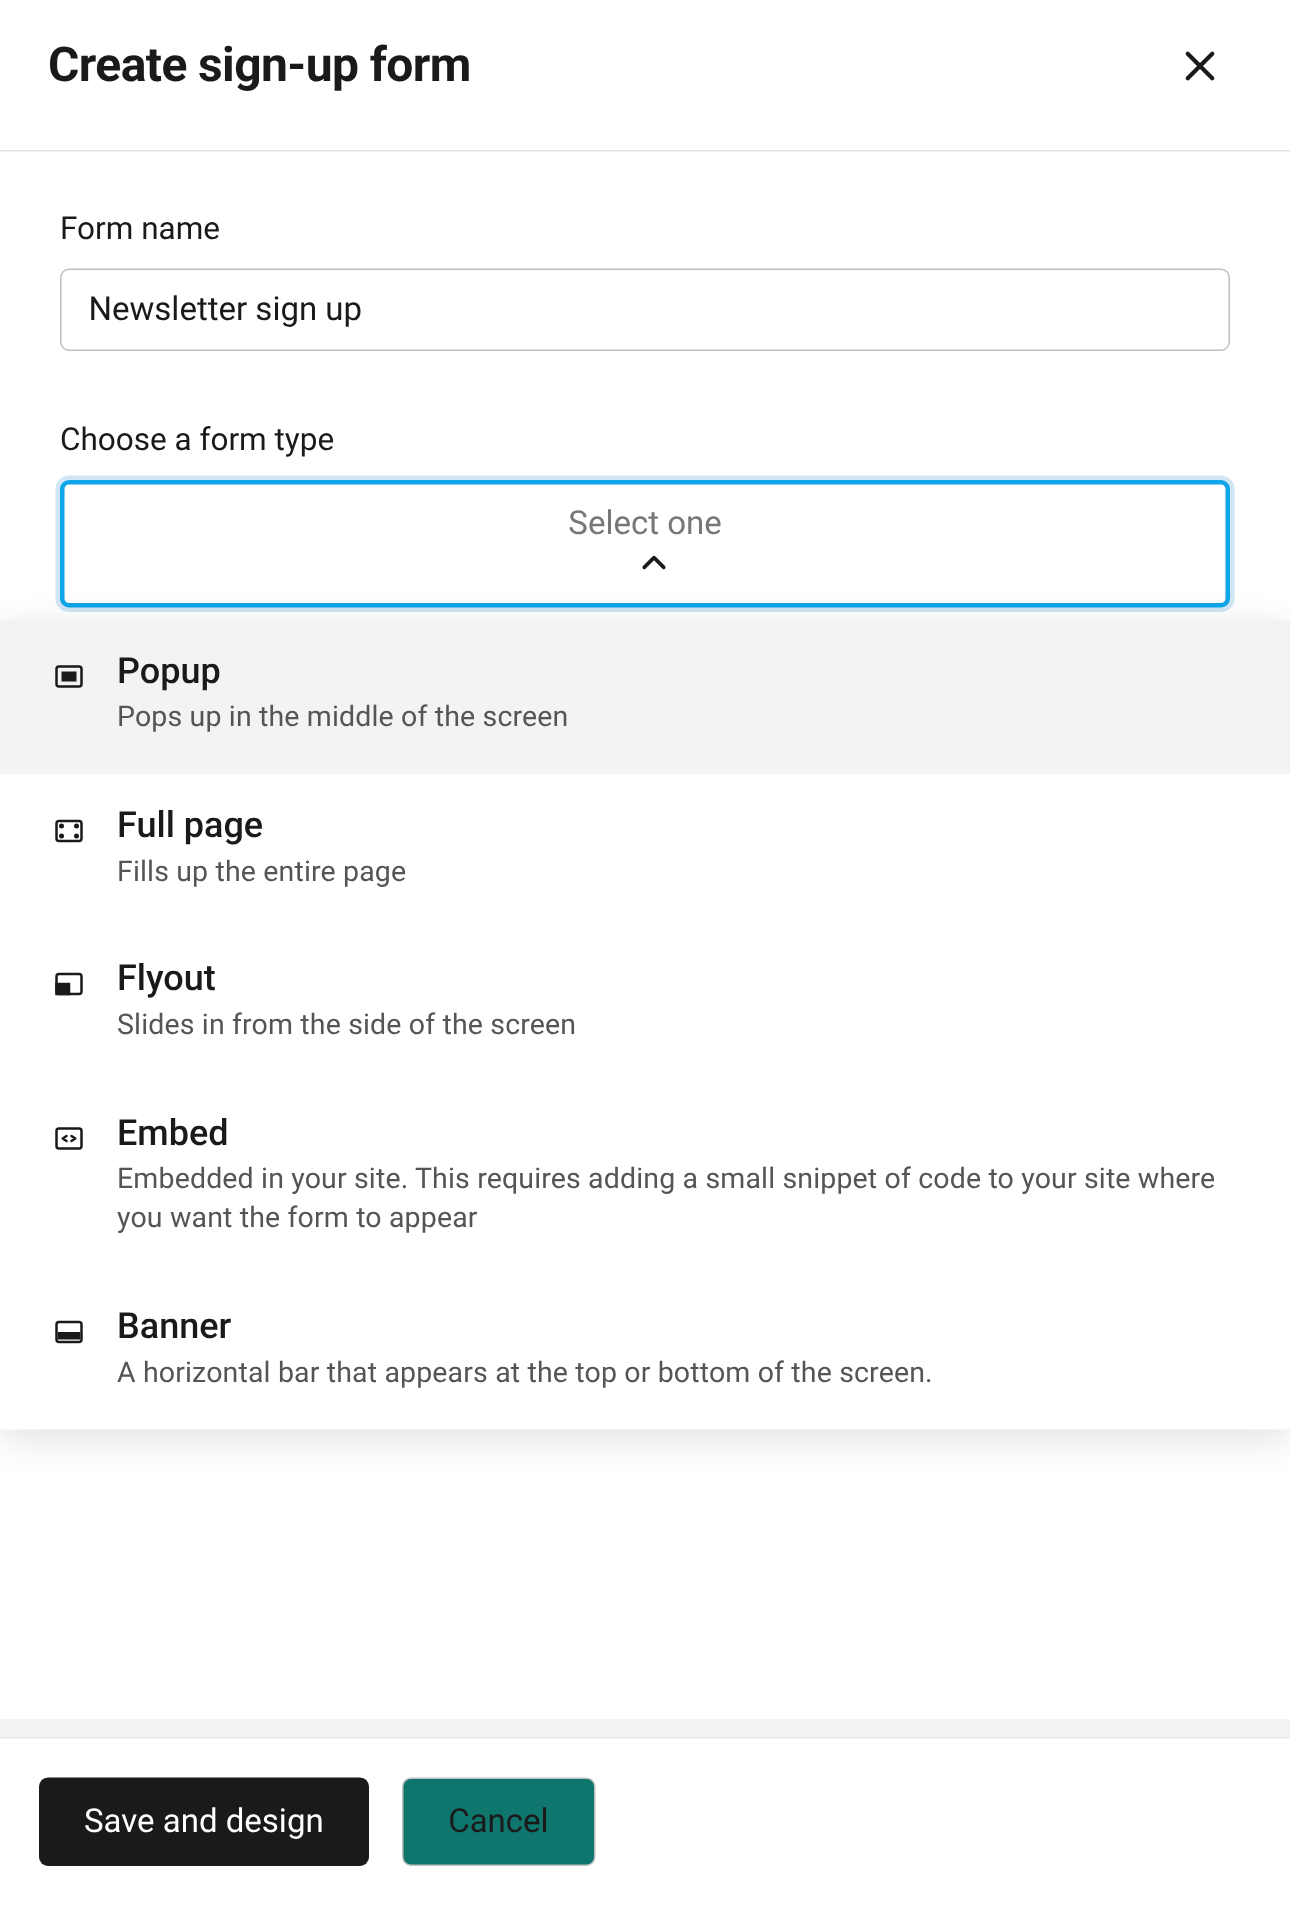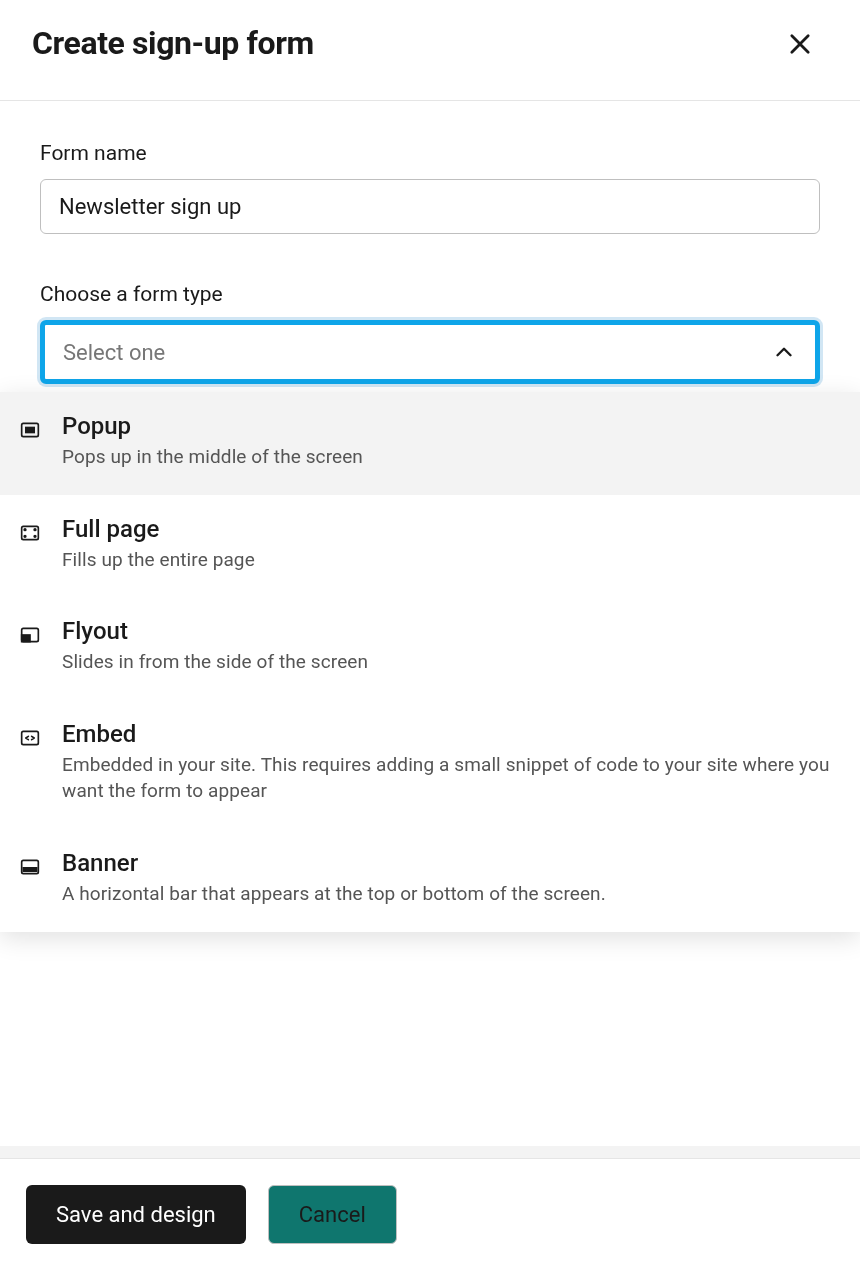--- a/index.html
+++ b/index.html
@@ -8,24 +8,24 @@
   .header { display:flex; align-items:flex-start; justify-content:space-between; padding:24px 40px 36px 32px; border-bottom:1px solid #e5e5e5; }
   .title { font-size:32px; font-weight:700; letter-spacing:-0.4px; }
   .close-btn { background:none; border:none; padding:6px; cursor:pointer; line-height:0; }
   .body { padding:40px 40px 0 40px; flex:1; }
   .field-group { margin-bottom:48px; }
   .label { font-size:21px; font-weight:400; margin-bottom:14px; color:#1a1a1a; }
   .text-input, .select-display { width:100%; border:1px solid #bfbfbf; border-radius:6px; font-size:22px; padding:14px 18px; background:#fff; color:#1a1a1a; font-family:inherit; }
   .select-display { display:flex; align-items:center; justify-content:space-between; cursor:pointer; }
   .select-display .chev { flex-shrink:0; margin-left:12px; }
   .formtype-wrapper { position:relative; margin-bottom:0; }
-  .formtype-trigger { border:5px solid #0ea5e9; box-shadow:0 0 0 3px rgba(73,154,212,0.25); }
+  .formtype-trigger { border:3px solid #0ea5e9; box-shadow:0 0 0 3px rgba(73,154,212,0.25);flex-direction:column; }
   .formtype-trigger .placeholder { color:#777; }
   .dropdown { position:absolute; left:-40px; right:-40px; top: calc(100% + 8px); background:#fff; box-shadow:0 6px 24px rgba(0,0,0,0.12); z-index:5; }
-  .option { display:flex; align-items:flex-start; gap:18px; padding:20px 28px 24px 16px; cursor:pointer; }
+  .option { display:flex; align-items:flex-start; gap:18px; padding:20px 28px 24px 32px; cursor:pointer; }
   .option.highlight { background:#f3f3f3; }
   .option .icon-cell { width:28px; display:flex; justify-content:center; padding-top:8px; flex-shrink:0; }
   .option .opt-title { font-size:24px; font-weight:500; margin-bottom:4px; color:#1a1a1a; }
   .option .opt-desc { font-size:19px; color:#555; line-height:1.4; letter-spacing:0.1px;}
   .footer { padding:26px 40px 36px 26px; border-top:1px solid #e5e5e5; background:#fff; display:flex; gap:22px; position:relative; z-index:2; }
   .gap-strip { height:12px; background:#f3f3f3; position:relative; z-index:2; }
   .btn { font-size:22px; border-radius:6px; padding:16px 30px; cursor:pointer; font-family:inherit; }
   .btn-primary { background:#1a1a1a; color:#fff; border:none; }
   .btn-secondary { background:#0f766e; color:#1a1a1a; border:1px solid #bfbfbf; }
   svg { display:block; }

